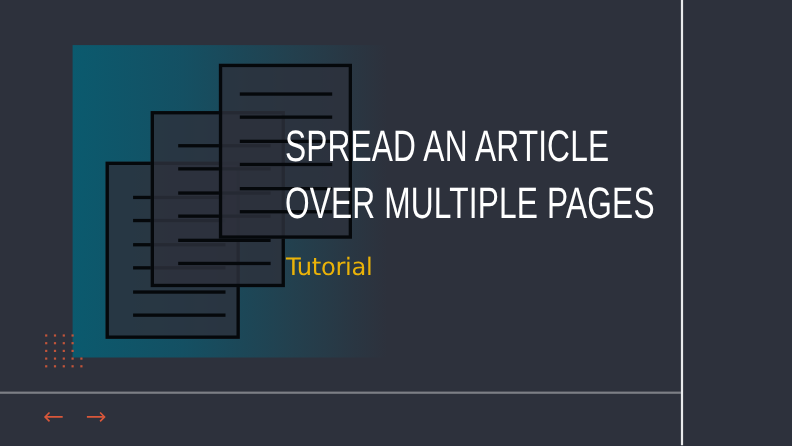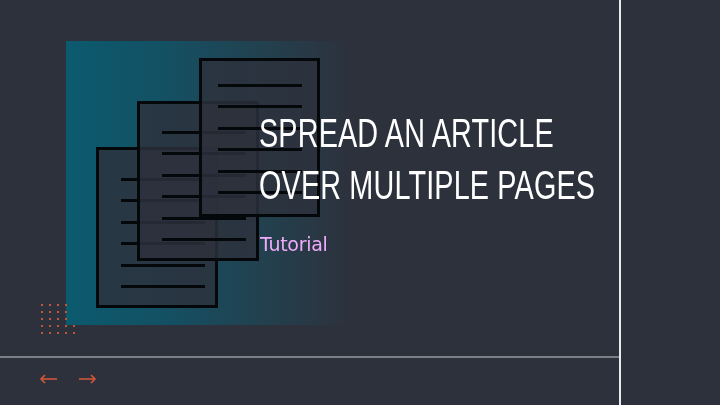--- a/index.html
+++ b/index.html
@@ -33,23 +33,23 @@
     font-family: "Liberation Sans Narrow", "Liberation Sans", sans-serif;
     font-weight: normal;
     font-size: 40px; line-height: 52px;
     letter-spacing: 0.2px;
     transform: scaleX(0.72); transform-origin: left top;
     white-space: nowrap;
   }
   .title span { display: block; }
   .subtitle {
     position: absolute; left: 260px; top: 232px;
-    color: #f0abfc;
+    color: #eab308;
     font-family: "DejaVu Sans", sans-serif;
-    font-size: 19px; line-height: 24px;
+    font-size: 22px; line-height: 24px;
     font-weight: normal;
     letter-spacing: -0.3px;
   }
   .vline {
     position: absolute; left: 619px; top: 0; width: 2px; height: 405px;
     background: #e9eaec;
   }
   .hline {
     position: absolute; left: 0; top: 356px; width: 619px; height: 2px;
     background: #7d7f86;

